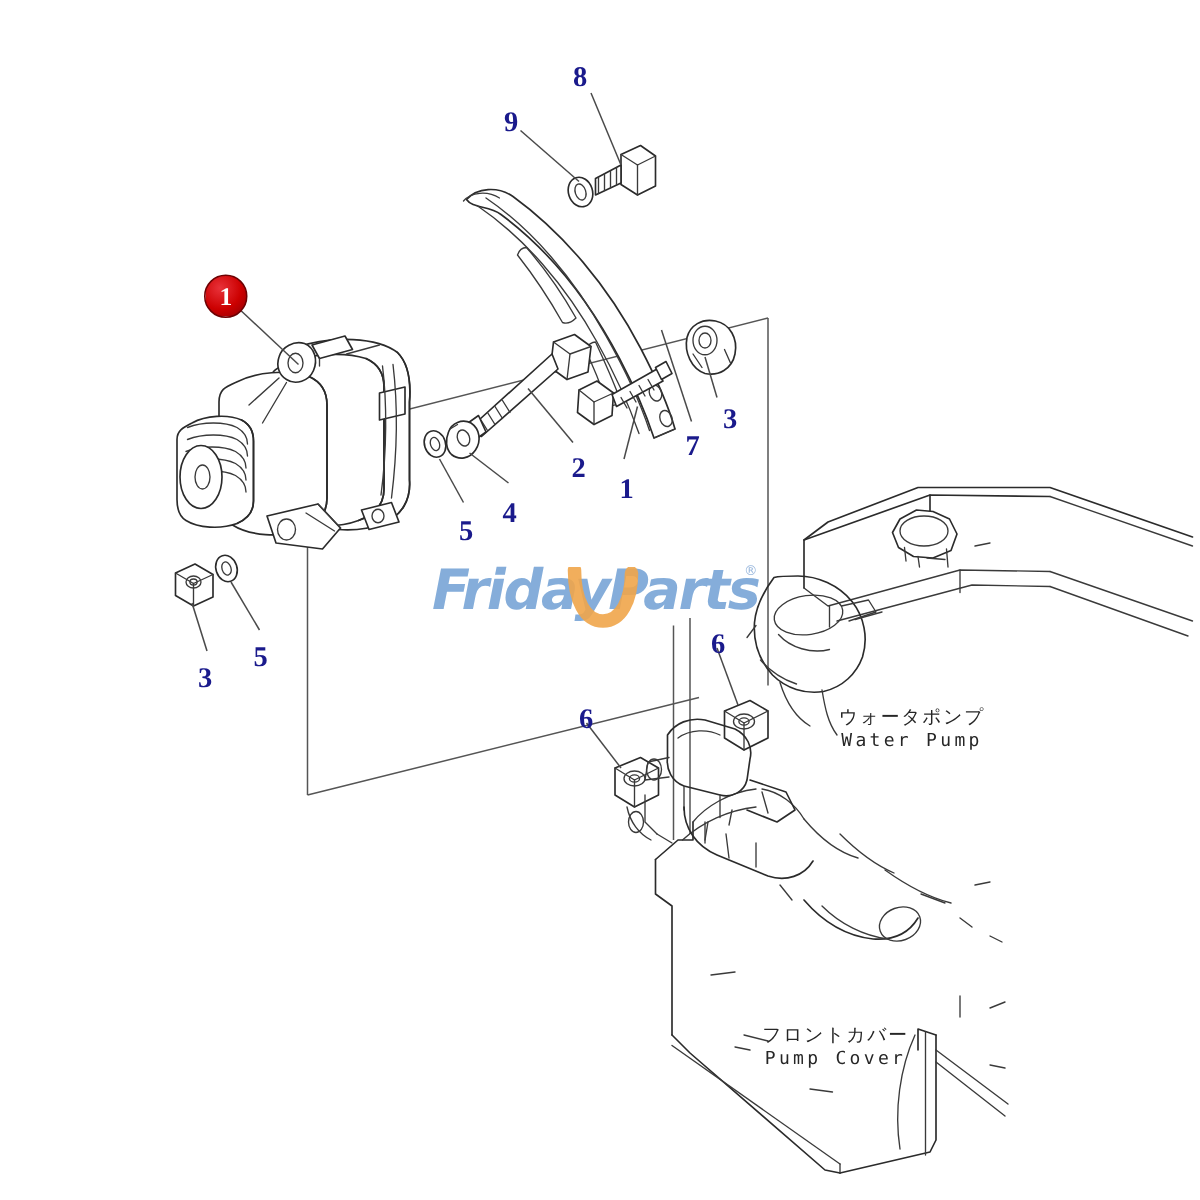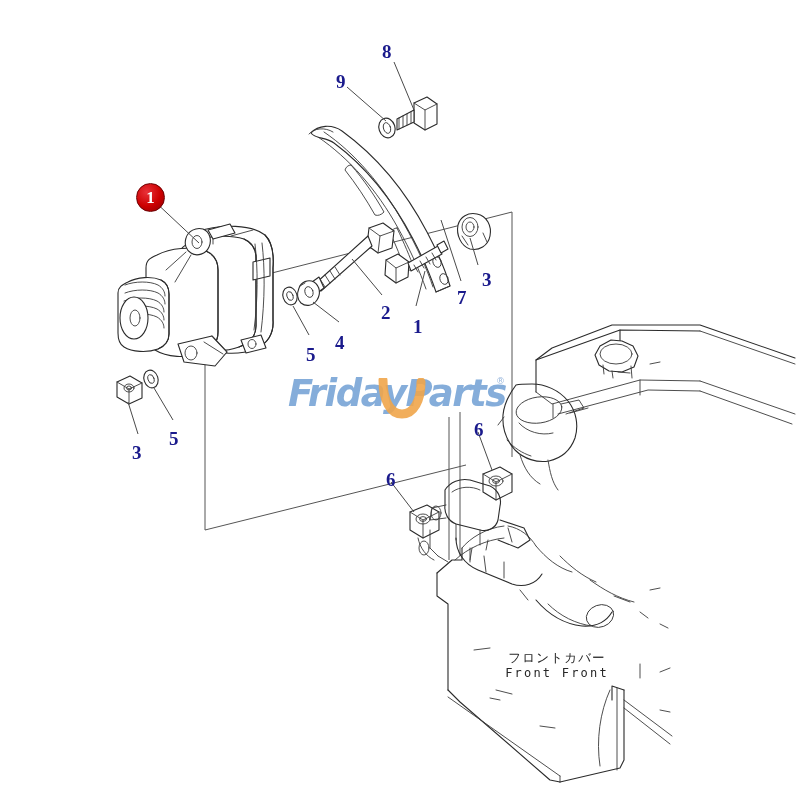--- a/index.html
+++ b/index.html
@@ -449,24 +449,28 @@
   <div class="lbl" style="left:457px; top:288px;">7</div>
   <div class="lbl" style="left:381px; top:303px;">2</div>
   <div class="lbl" style="left:413px; top:317px;">1</div>
   <div class="lbl" style="left:335px; top:333px;">4</div>
   <div class="lbl" style="left:306px; top:345px;">5</div>
   <div class="lbl" style="left:132px; top:443px;">3</div>
   <div class="lbl" style="left:169px; top:429px;">5</div>
   <div class="lbl" style="left:474px; top:420px;">6</div>
   <div class="lbl" style="left:386px; top:470px;">6</div>
 
-
-  <div class="anno" style="left:557px; top:650px; transform:translateX(-50%);">
+  <div class="anno" style="left:608px; top:470px; transform:translateX(-50%);">
+    <span class="jp">ウォータポンプ</span>
+    <span class="en">Water Pump</span>
+  </div>
+
+  <div class="anno" style="left:557px; top:682px; transform:translateX(-50%);">
     <span class="jp">フロントカバー</span>
-    <span class="en">Front Front</span>
+    <span class="en">Pump Cover</span>
   </div>
 
   <div id="watermark">
     <span class="wm-text">FridayParts</span>
     <span class="wm-reg">®</span>
     <svg class="wm-swoosh" viewBox="0 0 52 42">
       <path d="M7 2 C7 22 14 36 26 36 C38 36 45 22 45 4" fill="none" stroke="#f0a54a" stroke-width="9" stroke-linecap="round" opacity="0.9"></path>
     </svg>
   </div>
 

